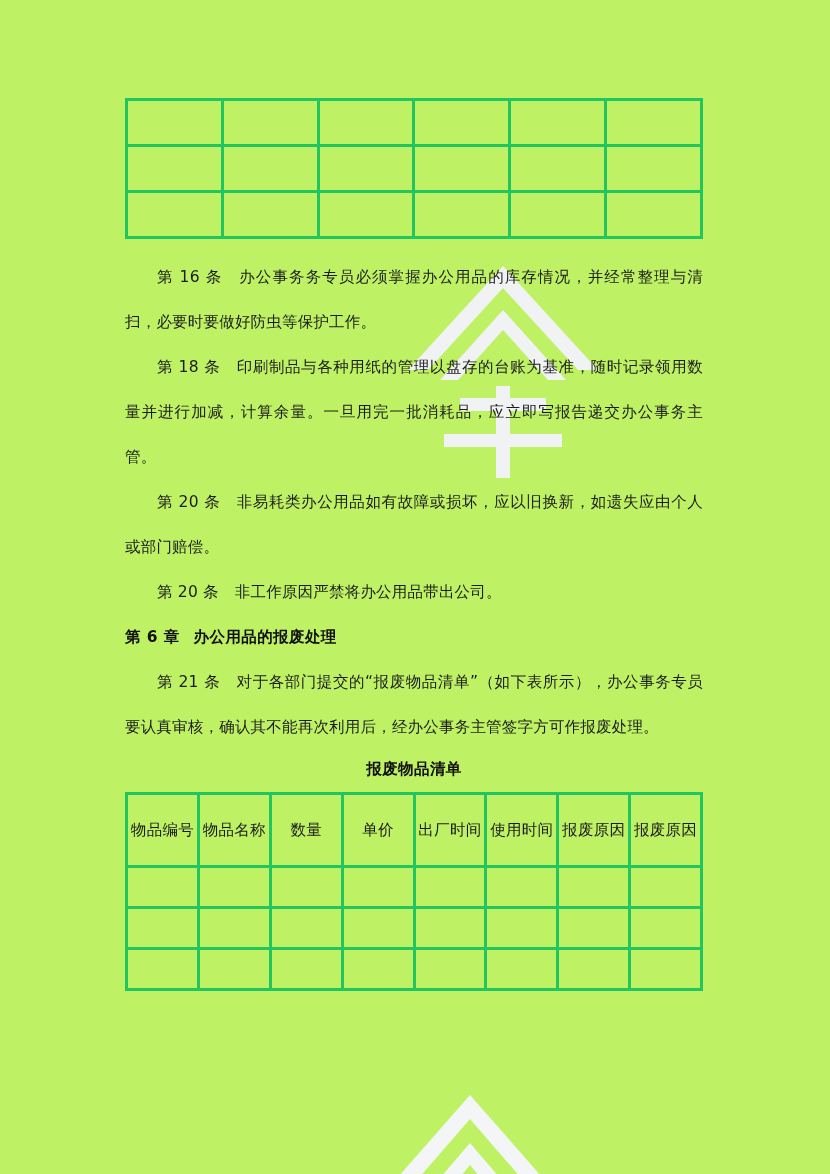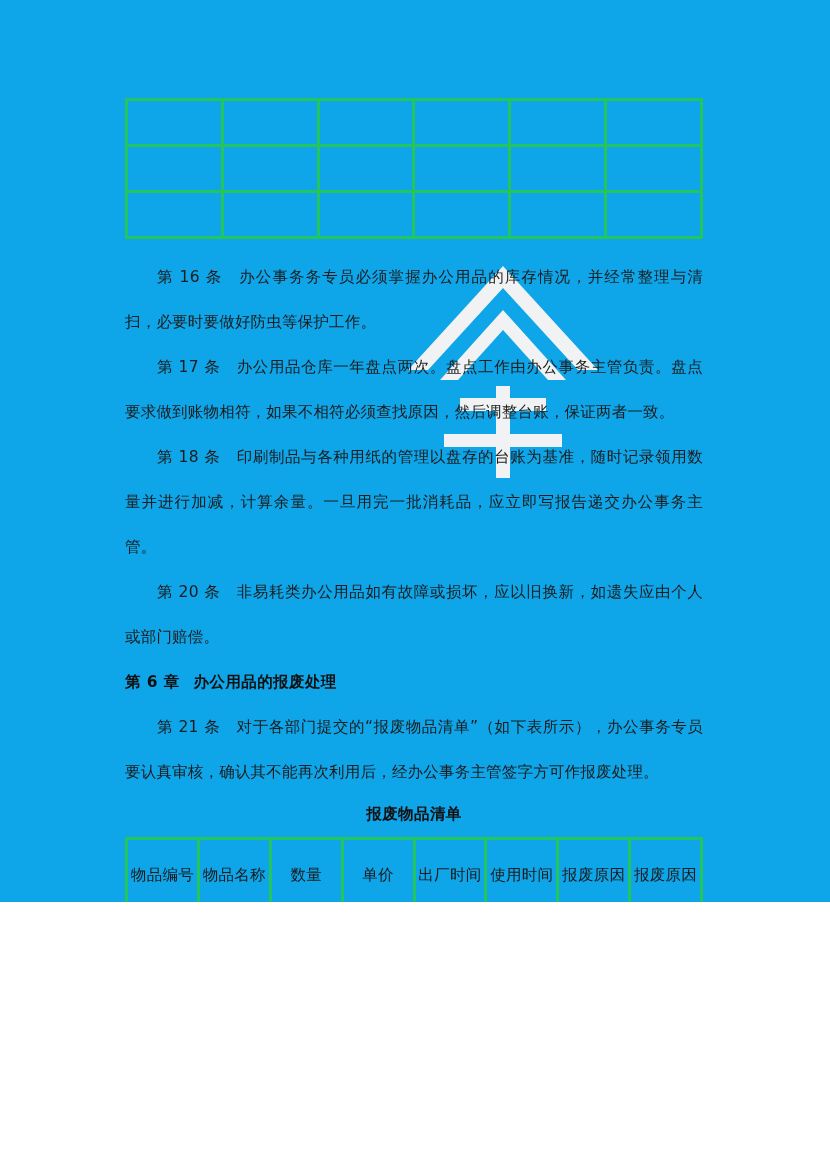--- a/index.html
+++ b/index.html
@@ -6,22 +6,22 @@
     margin: 0;
     padding: 0;
     background: #ffffff;
   }
   body {
     font-family: "DejaVu Sans", "Liberation Sans", sans-serif;
   }
   .page {
     position: relative;
     width: 830px;
-    height: 902px;
-    background: #0ea5e9;
+    height: 1174px;
+    background: #bef264;
     overflow: hidden;
     box-sizing: border-box;
   }
 
   
   .watermark-layer {
     position: absolute;
     inset: 0;
     pointer-events: none;
     z-index: 0;
@@ -173,26 +173,26 @@
           <td></td>
           <td></td>
         </tr>
       </tbody>
     </table>
 
     <div class="spacer-after-top-table"></div>
 
     <p class="body-text"><span class="art-no">第 16 条</span><span class="gap-after-no"></span><span>办公事务务专员必须掌握办公用品的库存情况，并经常整理与清扫，必要时要做好防虫等保护工作。</span></p>
 
-    <p class="body-text"><span class="art-no">第 17 条</span><span class="gap-after-no"></span><span>办公用品仓库一年盘点两次。盘点工作由办公事务主管负责。盘点要求做到账物相符，如果不相符必须查找原因，然后调整台账，保证两者一致。</span></p>
 
     <p class="body-text"><span class="art-no">第 18 条</span><span class="gap-after-no"></span><span>印刷制品与各种用纸的管理以盘存的台账为基准，随时记录领用数量并进行加减，计算余量。一旦用完一批消耗品，应立即写报告递交办公事务主管。</span></p>
 
     <p class="body-text"><span class="art-no">第 20 条</span><span class="gap-after-no"></span><span>非易耗类办公用品如有故障或损坏，应以旧换新，如遗失应由个人或部门赔偿。</span></p>
 
+    <p class="body-text last-short"><span class="art-no">第 20 条</span><span class="gap-after-no"></span><span>非工作原因严禁将办公用品带出公司。</span></p>
 
     <h2 class="chapter-heading"><span>第 6 章</span><span class="ch-gap"></span><span>办公用品的报废处理</span></h2>
 
     <p class="body-text"><span class="art-no">第 21 条</span><span class="gap-after-no"></span><span>对于各部门提交的“报废物品清单”（如下表所示），办公事务专员要认真审核，确认其不能再次利用后，经办公事务主管签字方可作报废处理。</span></p>
 
     <h3 class="table-title">报废物品清单</h3>
 
     <div class="spacer-before-scrap-table"></div>
 
     <table class="doc-table scrap-table">

